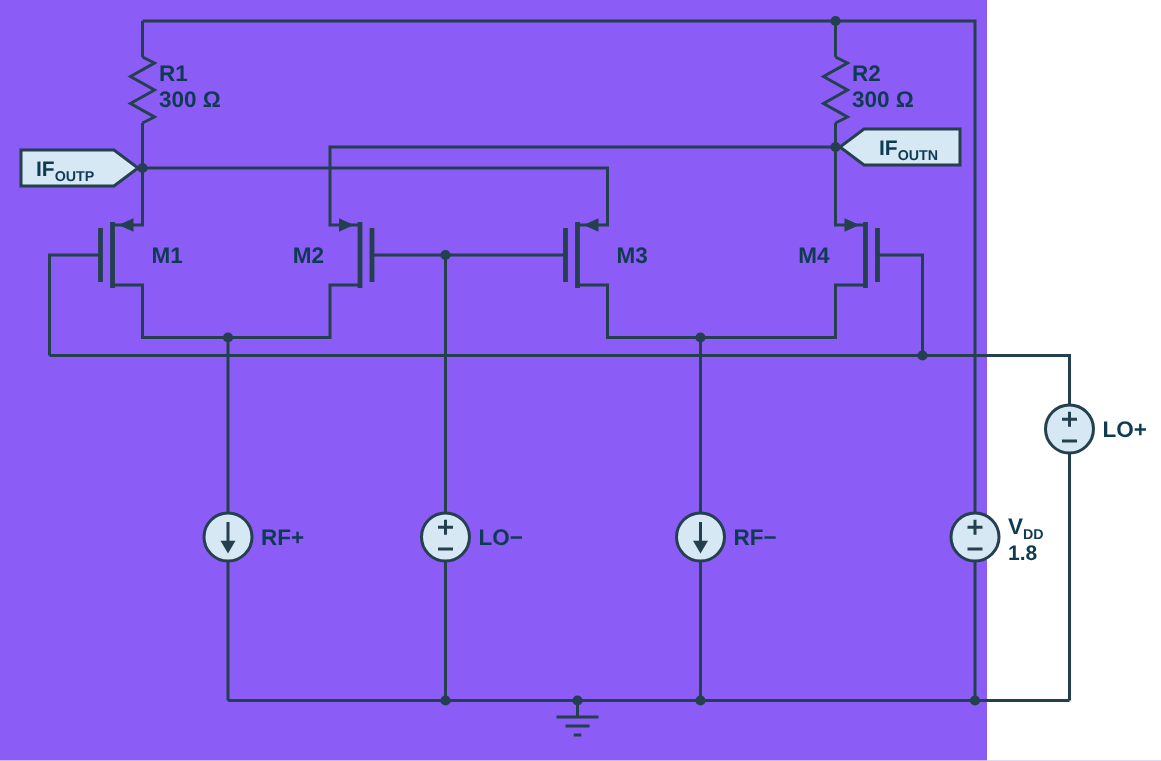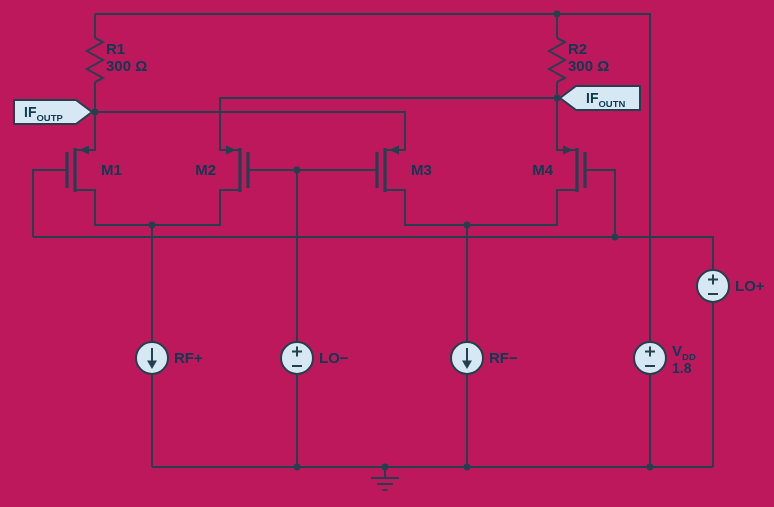--- a/index.html
+++ b/index.html
@@ -1,16 +1,16 @@
 <!DOCTYPE html>
 <html><head>
 <meta charset="utf-8">
 <style>
   html,body{margin:0;padding:0;background:#ffffff;}
-  .stage{width:774px;height:507px;position:relative;background:#be185d;}
+  .stage{width:658px;height:507px;position:relative;background:#8b5cf6;}
   .wire{fill:none;stroke:#24404f;stroke-width:2;}
   .bar{fill:none;stroke:#24404f;stroke-width:3.2;}
   .sym{fill:none;stroke:#24404f;stroke-width:2;}
   .dot{fill:#24404f;stroke:none;}
   .arrow{fill:#24404f;stroke:none;}
   .srccircle{stroke:#24404f;stroke-width:2;}
   .flagshape{stroke:#24404f;stroke-width:2;}
   text{font-family:"Liberation Sans",sans-serif;font-weight:bold;fill:#0e3a52;}
   .lbl{font-size:15px;}
   .flagtxt{font-size:14px;}

